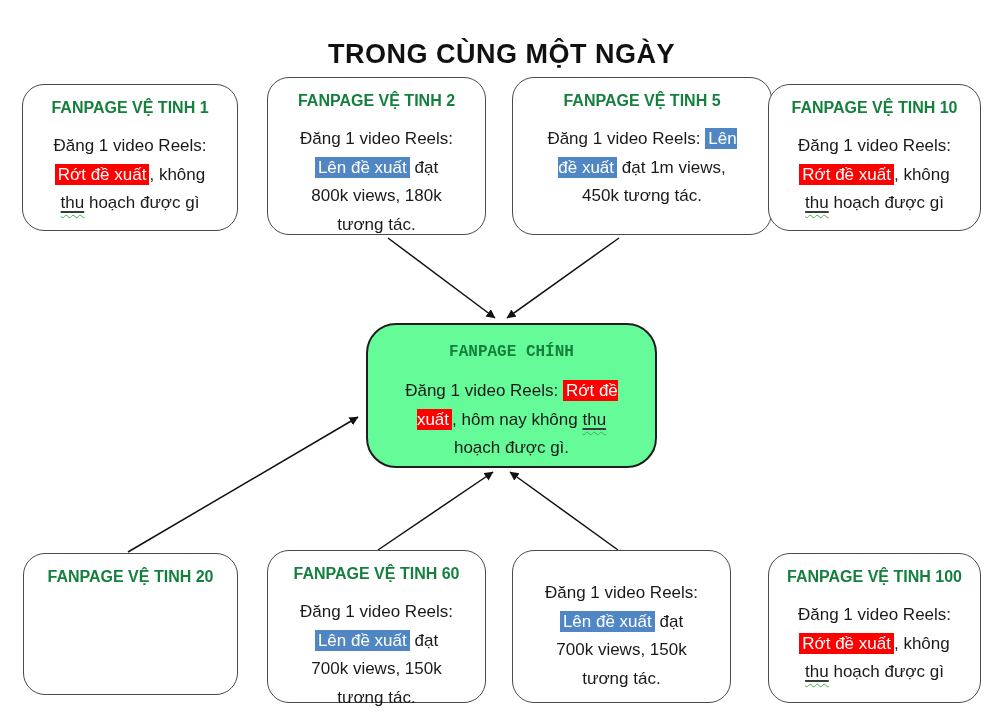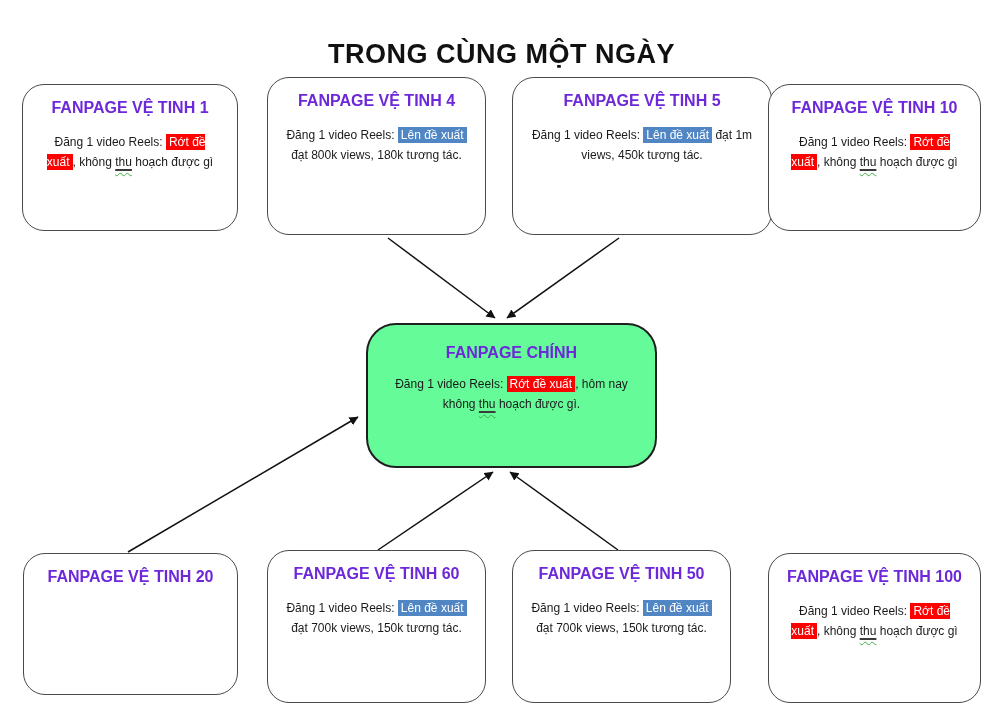--- a/index.html
+++ b/index.html
@@ -29,28 +29,28 @@
     background: #ffffff;
     border: 1.6px solid #4a4a4a;
     border-radius: 22px;
     box-sizing: border-box;
     padding: 13px 12px 10px 12px;
     text-align: center;
   }
   .node-title {
     font-size: 16px;
     font-weight: 700;
-    color: #6d28d9;
+    color: #15803d;
     margin: 0 0 15px 0;
     line-height: 1.2;
   }
   .node-body {
-    font-size: 12px;
+    font-size: 17px;
     line-height: 1.68;
-    margin: 4px;
+    margin: 15px;
     color: #1a1a1a;
   }
   .hl {
     color: #ffffff;
     padding: 1px 3px;
   }
   .hl[data-hl="red"]  { background: #fe0000; }
   .hl[data-hl="blue"] { background: #5186c5; }
   .u-solid {
     text-decoration: underline;
@@ -73,21 +73,21 @@
   .pos-s6 { left: 512px; top: 550px; width: 219px; height: 153px; }
   .pos-s7 { left: 768px; top: 553px; width: 213px; height: 150px; }
   
   .pos-main {
     left: 366px; top: 323px; width: 291px; height: 145px;
     background: #66fb99;
     border: 2px solid #1f1f1f;
     border-radius: 30px;
     padding: 18px 18px 10px 18px;
   }
-  .pos-main .node-title { margin-bottom: 12px; }
+  .pos-main .node-title { margin-bottom: 12px; font-family: Liberation Mono, monospace; }
   #arrow-layer {
     position: absolute;
     left: 0; top: 0;
     width: 1003px;
     height: 717px;
     pointer-events: none;
   }
   #arrow-layer line { stroke: #111111; stroke-width: 1.5px; }
 </style>
 </head>
@@ -109,21 +109,21 @@
     <line x1="378" y1="550" x2="493" y2="472" marker-end="url(#ah)"></line>
     <line x1="618" y1="550" x2="510" y2="472" marker-end="url(#ah)"></line>
   </svg>
 
   <div class="node pos-s0">
     <p class="node-title">FANPAGE VỆ TINH 1</p>
     <p class="node-body"><span>Đăng 1 video Reels: </span><span class="hl" data-hl="red">Rớt đề xuất</span><span>, không </span><span class="u-solid"><span class="u-wavy">thu</span></span><span> hoạch được gì</span></p>
   </div>
 
   <div class="node pos-s1">
-    <p class="node-title">FANPAGE VỆ TINH 4</p>
+    <p class="node-title">FANPAGE VỆ TINH 2</p>
     <p class="node-body"><span>Đăng 1 video Reels: </span><span class="hl" data-hl="blue">Lên đề xuất</span><span> đạt 800k views, 180k tương tác.</span><span class="u-solid"><span class="u-wavy"></span></span><span></span></p>
   </div>
 
   <div class="node pos-s2">
     <p class="node-title">FANPAGE VỆ TINH 5</p>
     <p class="node-body"><span>Đăng 1 video Reels: </span><span class="hl" data-hl="blue">Lên đề xuất</span><span> đạt 1m views, 450k tương tác.</span><span class="u-solid"><span class="u-wavy"></span></span><span></span></p>
   </div>
 
   <div class="node pos-s3">
     <p class="node-title">FANPAGE VỆ TINH 10</p>
@@ -138,21 +138,20 @@
   <div class="node pos-s4">
     <p class="node-title">FANPAGE VỆ TINH 20</p>
   </div>
 
   <div class="node pos-s5">
     <p class="node-title">FANPAGE VỆ TINH 60</p>
     <p class="node-body"><span>Đăng 1 video Reels: </span><span class="hl" data-hl="blue">Lên đề xuất</span><span> đạt 700k views, 150k tương tác.</span><span class="u-solid"><span class="u-wavy"></span></span><span></span></p>
   </div>
 
   <div class="node pos-s6">
-    <p class="node-title">FANPAGE VỆ TINH 50</p>
     <p class="node-body"><span>Đăng 1 video Reels: </span><span class="hl" data-hl="blue">Lên đề xuất</span><span> đạt 700k views, 150k tương tác.</span><span class="u-solid"><span class="u-wavy"></span></span><span></span></p>
   </div>
 
   <div class="node pos-s7">
     <p class="node-title">FANPAGE VỆ TINH 100</p>
     <p class="node-body"><span>Đăng 1 video Reels: </span><span class="hl" data-hl="red">Rớt đề xuất</span><span>, không </span><span class="u-solid"><span class="u-wavy">thu</span></span><span> hoạch được gì</span></p>
   </div>
 
 </div>
 

